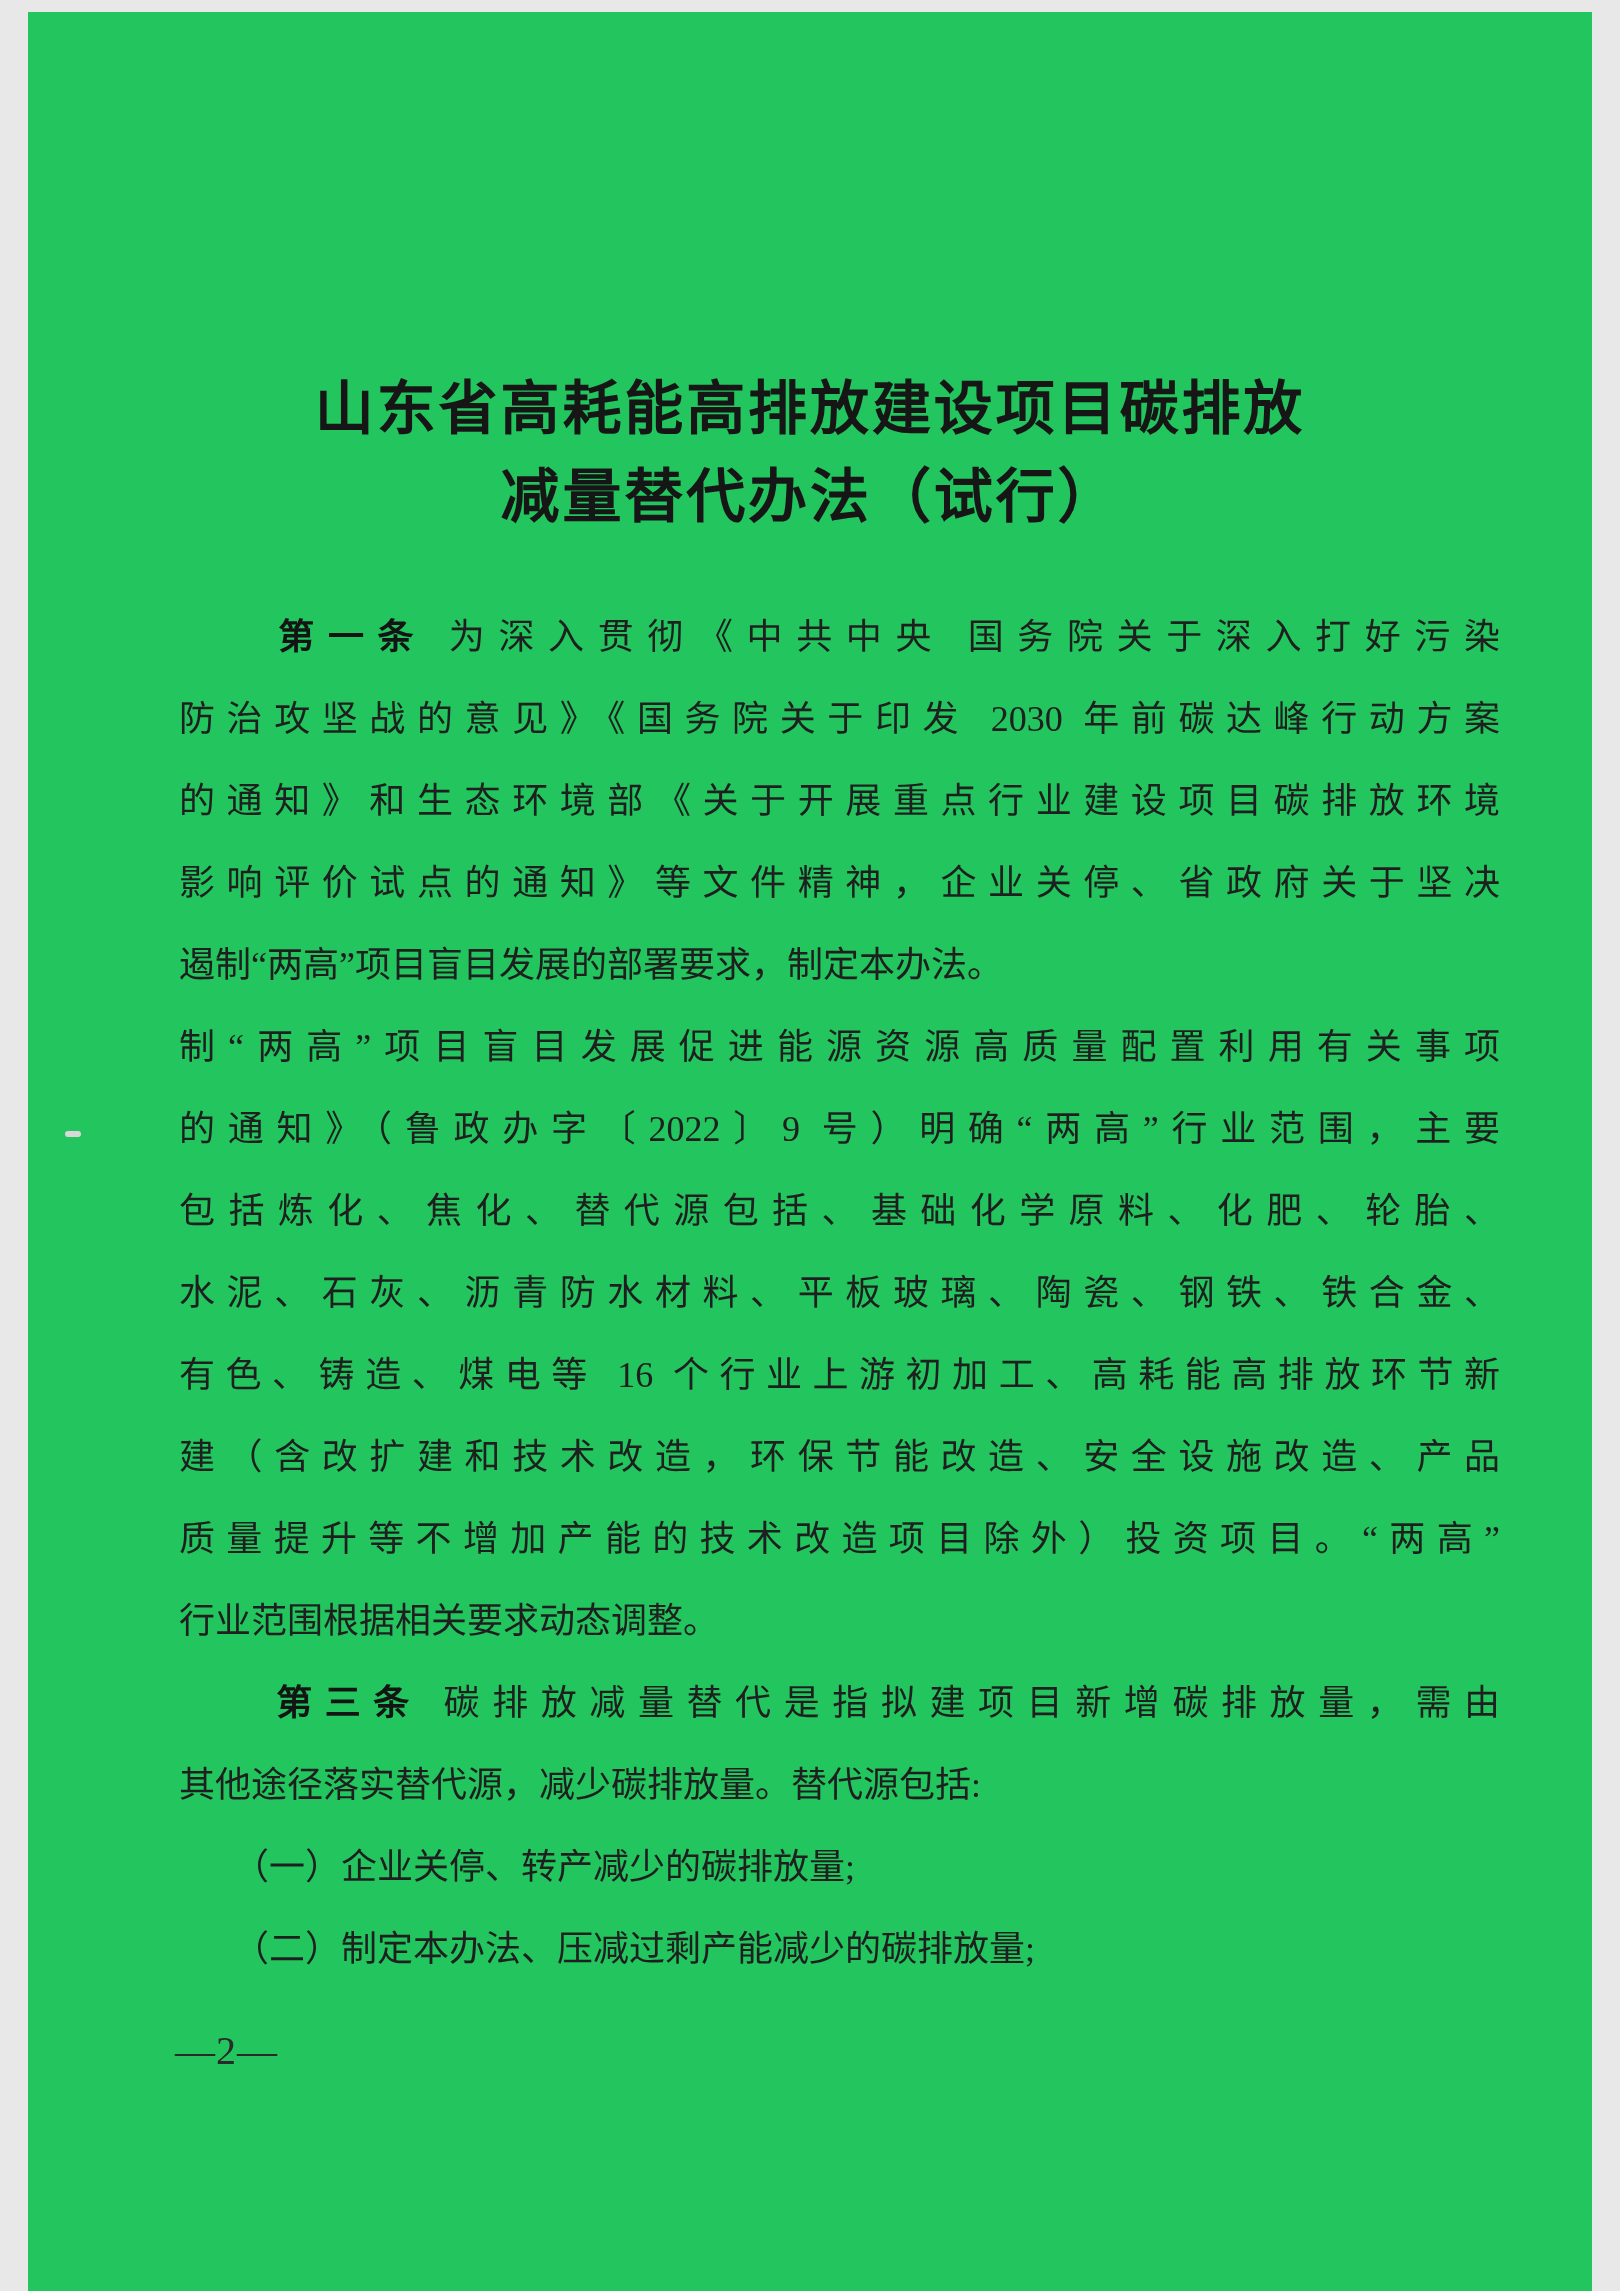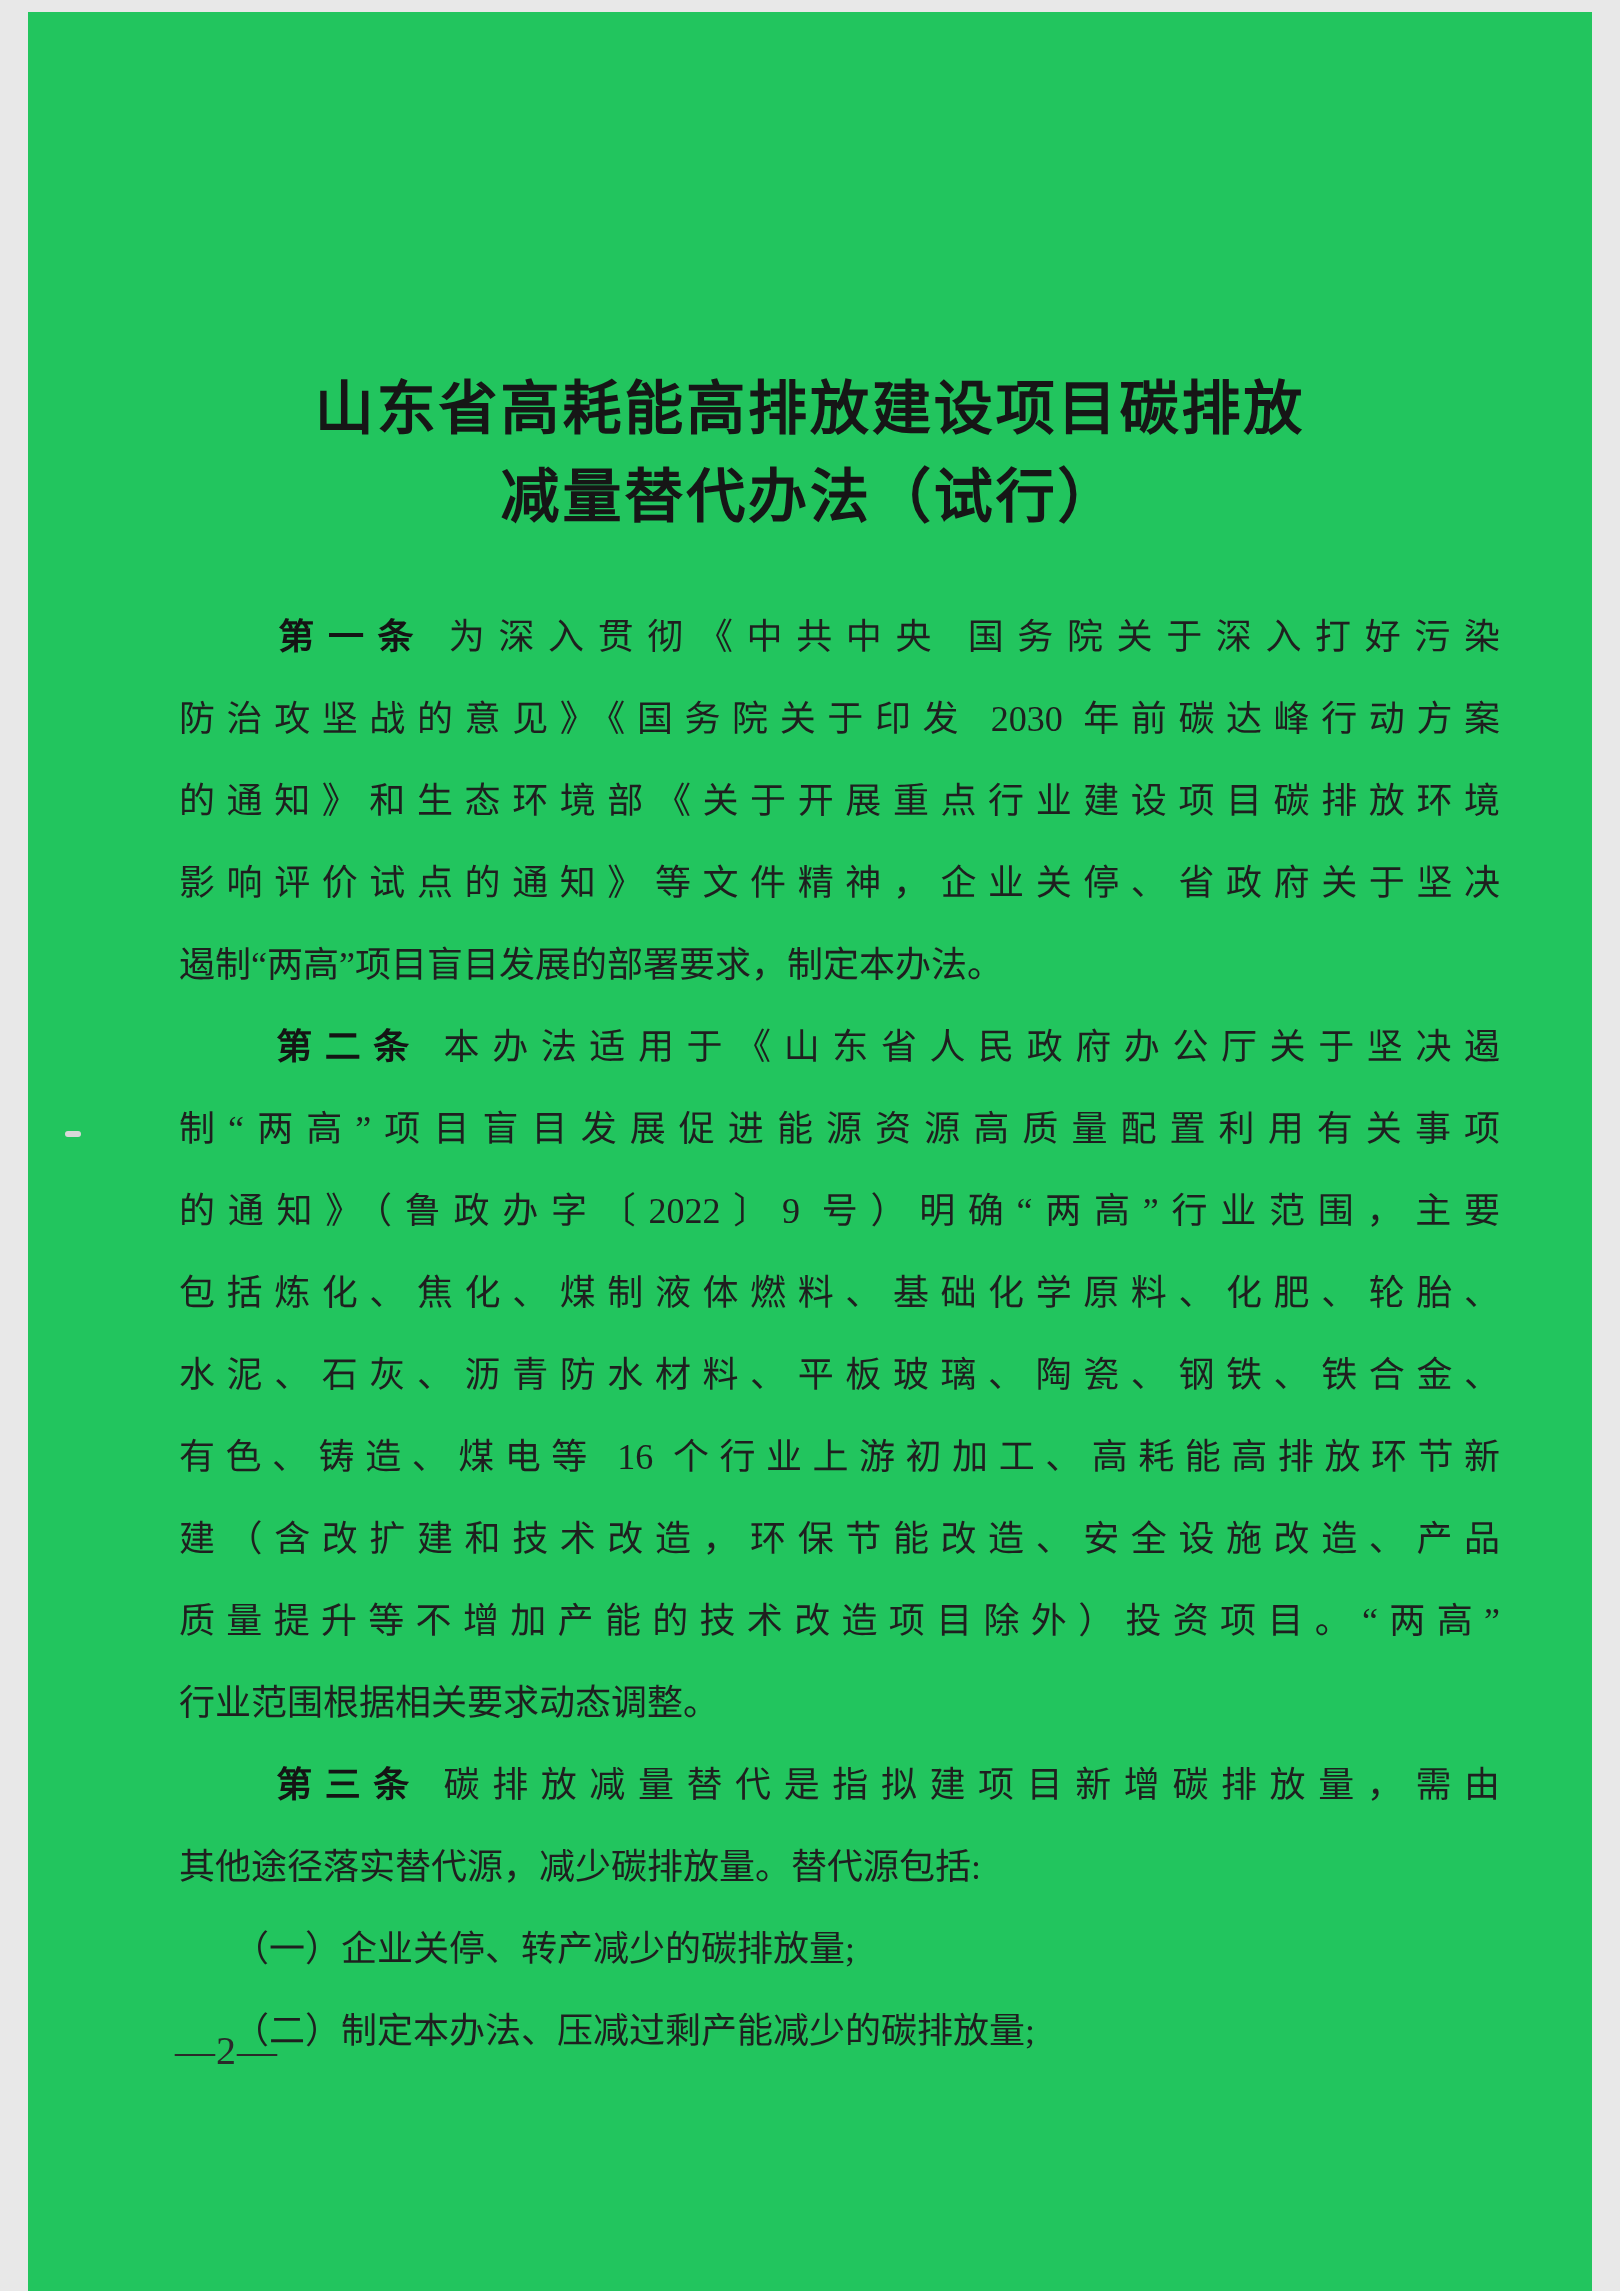--- a/index.html
+++ b/index.html
@@ -83,24 +83,23 @@
     <span class="title-line">山东省高耗能高排放建设项目碳排放</span>
     <span class="title-line">减量替代办法（试行）</span>
   </h1>
 
   <div class="doc-body">
     <div class="line"><span class="b">　　第一条</span><span>为深入贯彻《中共中央 国务院关于深入打好污染</span></div>
     <div class="line"><span>防治攻坚战的意见》《国务院关于印发 2030 年前碳达峰行动方案</span></div>
     <div class="line"><span>的通知》和生态环境部《关于开展重点行业建设项目碳排放环境</span></div>
     <div class="line"><span>影响评价试点的通知》等文件精神，企业关停、省政府关于坚决</span></div>
     <div class="line end"><span>遏制“两高”项目盲目发展的部署要求，制定本办法。</span></div>
-    <div class="line"><span class="b">　　第二条</span><span>本办法适用于《山东省人民政府办公厅关于坚决遏</span></div>
     <div class="line"><span>制“两高”项目盲目发展促进能源资源高质量配置利用有关事项</span></div>
     <div class="line"><span>的通知》（鲁政办字〔2022〕9 号）明确“两高”行业范围，主要</span></div>
-    <div class="line"><span>包括炼化、焦化、煤制液体燃料、基础化学原料、化肥、轮胎、</span></div>
+    <div class="line"><span>包括炼化、焦化、替代源包括、基础化学原料、化肥、轮胎、</span></div>
     <div class="line"><span>水泥、石灰、沥青防水材料、平板玻璃、陶瓷、钢铁、铁合金、</span></div>
     <div class="line"><span>有色、铸造、煤电等 16 个行业上游初加工、高耗能高排放环节新</span></div>
     <div class="line"><span>建（含改扩建和技术改造，环保节能改造、安全设施改造、产品</span></div>
     <div class="line"><span>质量提升等不增加产能的技术改造项目除外）投资项目。“两高”</span></div>
     <div class="line end"><span>行业范围根据相关要求动态调整。</span></div>
     <div class="line"><span class="b">　　第三条</span><span>碳排放减量替代是指拟建项目新增碳排放量，需由</span></div>
     <div class="line end"><span>其他途径落实替代源，减少碳排放量。替代源包括:</span></div>
     <div class="line end"><span>　　（一）企业关停、转产减少的碳排放量;</span></div>
     <div class="line end"><span>　　（二）制定本办法、压减过剩产能减少的碳排放量;</span></div>
   </div>

